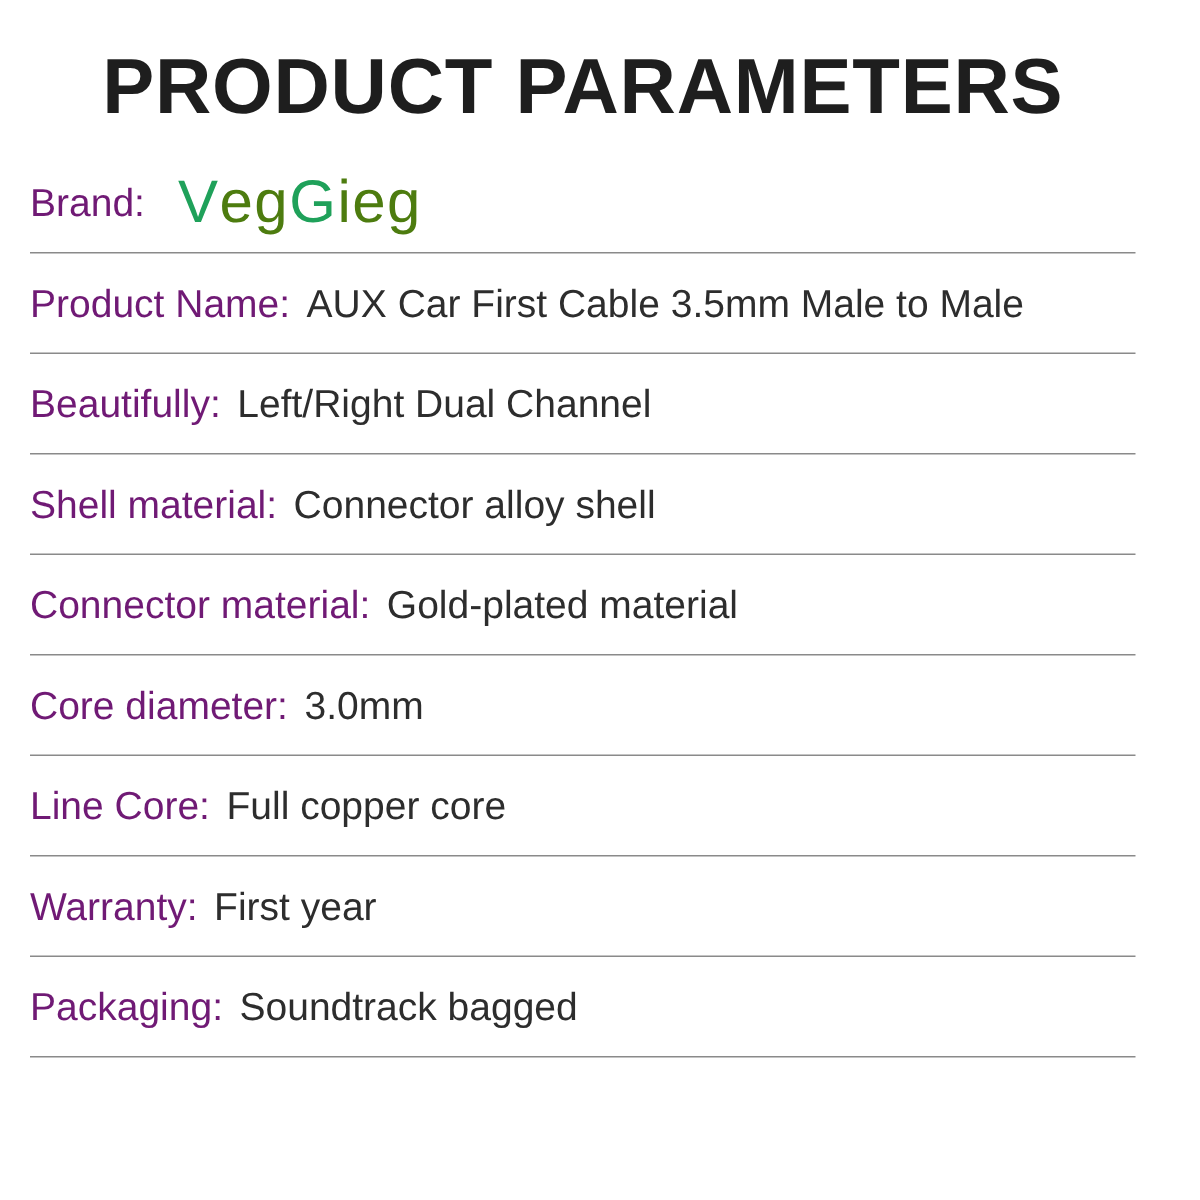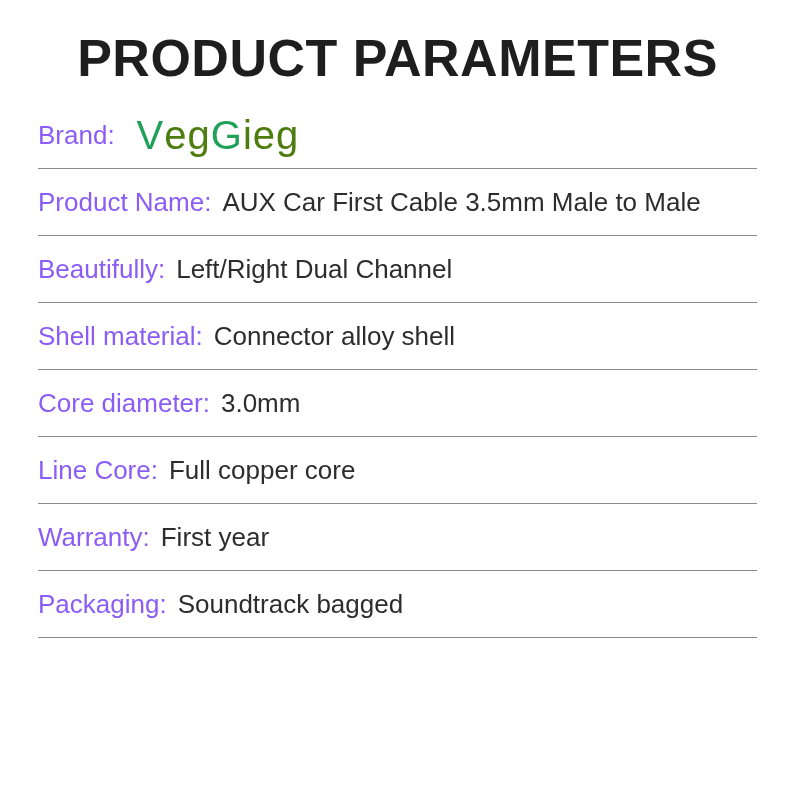--- a/index.html
+++ b/index.html
@@ -1,21 +1,21 @@
 <!DOCTYPE html>
 <html><head>
 <meta charset="utf-8">
 <style>
   html, body { margin: 0; padding: 0; }
   .page {
     width: 800px;
     height: 800px;
     background: #ffffff;
     box-sizing: border-box;
-    padding: 26px 43px 0 38px;
+    padding: 26px 43px 0 20px;
     font-family: "Liberation Sans", sans-serif;
     color: #2d2d2d;
     overflow: hidden;
   }
   .title {
     margin: 0 0 12px 0;
     text-align: center;
     font-size: 52px;
     font-weight: 700;
     letter-spacing: 0.5px;
@@ -23,21 +23,21 @@
     line-height: 64px;
   }
   .spec-row {
     height: 66px;
     display: flex;
     align-items: center;
     border-bottom: 1px solid #8a8a8a;
     font-size: 26px;
     white-space: nowrap;
   }
-  .spec-label { color: #8b5cf6; }
+  .spec-label { color: #701a75; }
   .spec-value { color: #2d2d2d; margin-left: 11px; }
   .brand-logo {
     margin-left: 22px;
     font-size: 40px;
     font-weight: 400;
     letter-spacing: 1px;
     display: inline-flex;
     align-items: baseline;
   }
   .logo-green { color: #1fa15a; }
@@ -69,20 +69,24 @@
     <span class="spec-label">Beautifully:</span>
     <span class="spec-value">Left/Right Dual Channel</span>
   </div>
 
 
   <div class="spec-row">
     <span class="spec-label">Shell material:</span>
     <span class="spec-value">Connector alloy shell</span>
   </div>
 
+  <div class="spec-row">
+    <span class="spec-label">Connector material:</span>
+    <span class="spec-value">Gold-plated material</span>
+  </div>
 
   <div class="spec-row">
     <span class="spec-label">Core diameter:</span>
     <span class="spec-value">3.0mm</span>
   </div>
 
   <div class="spec-row">
     <span class="spec-label">Line Core:</span>
     <span class="spec-value">Full copper core</span>
   </div>

